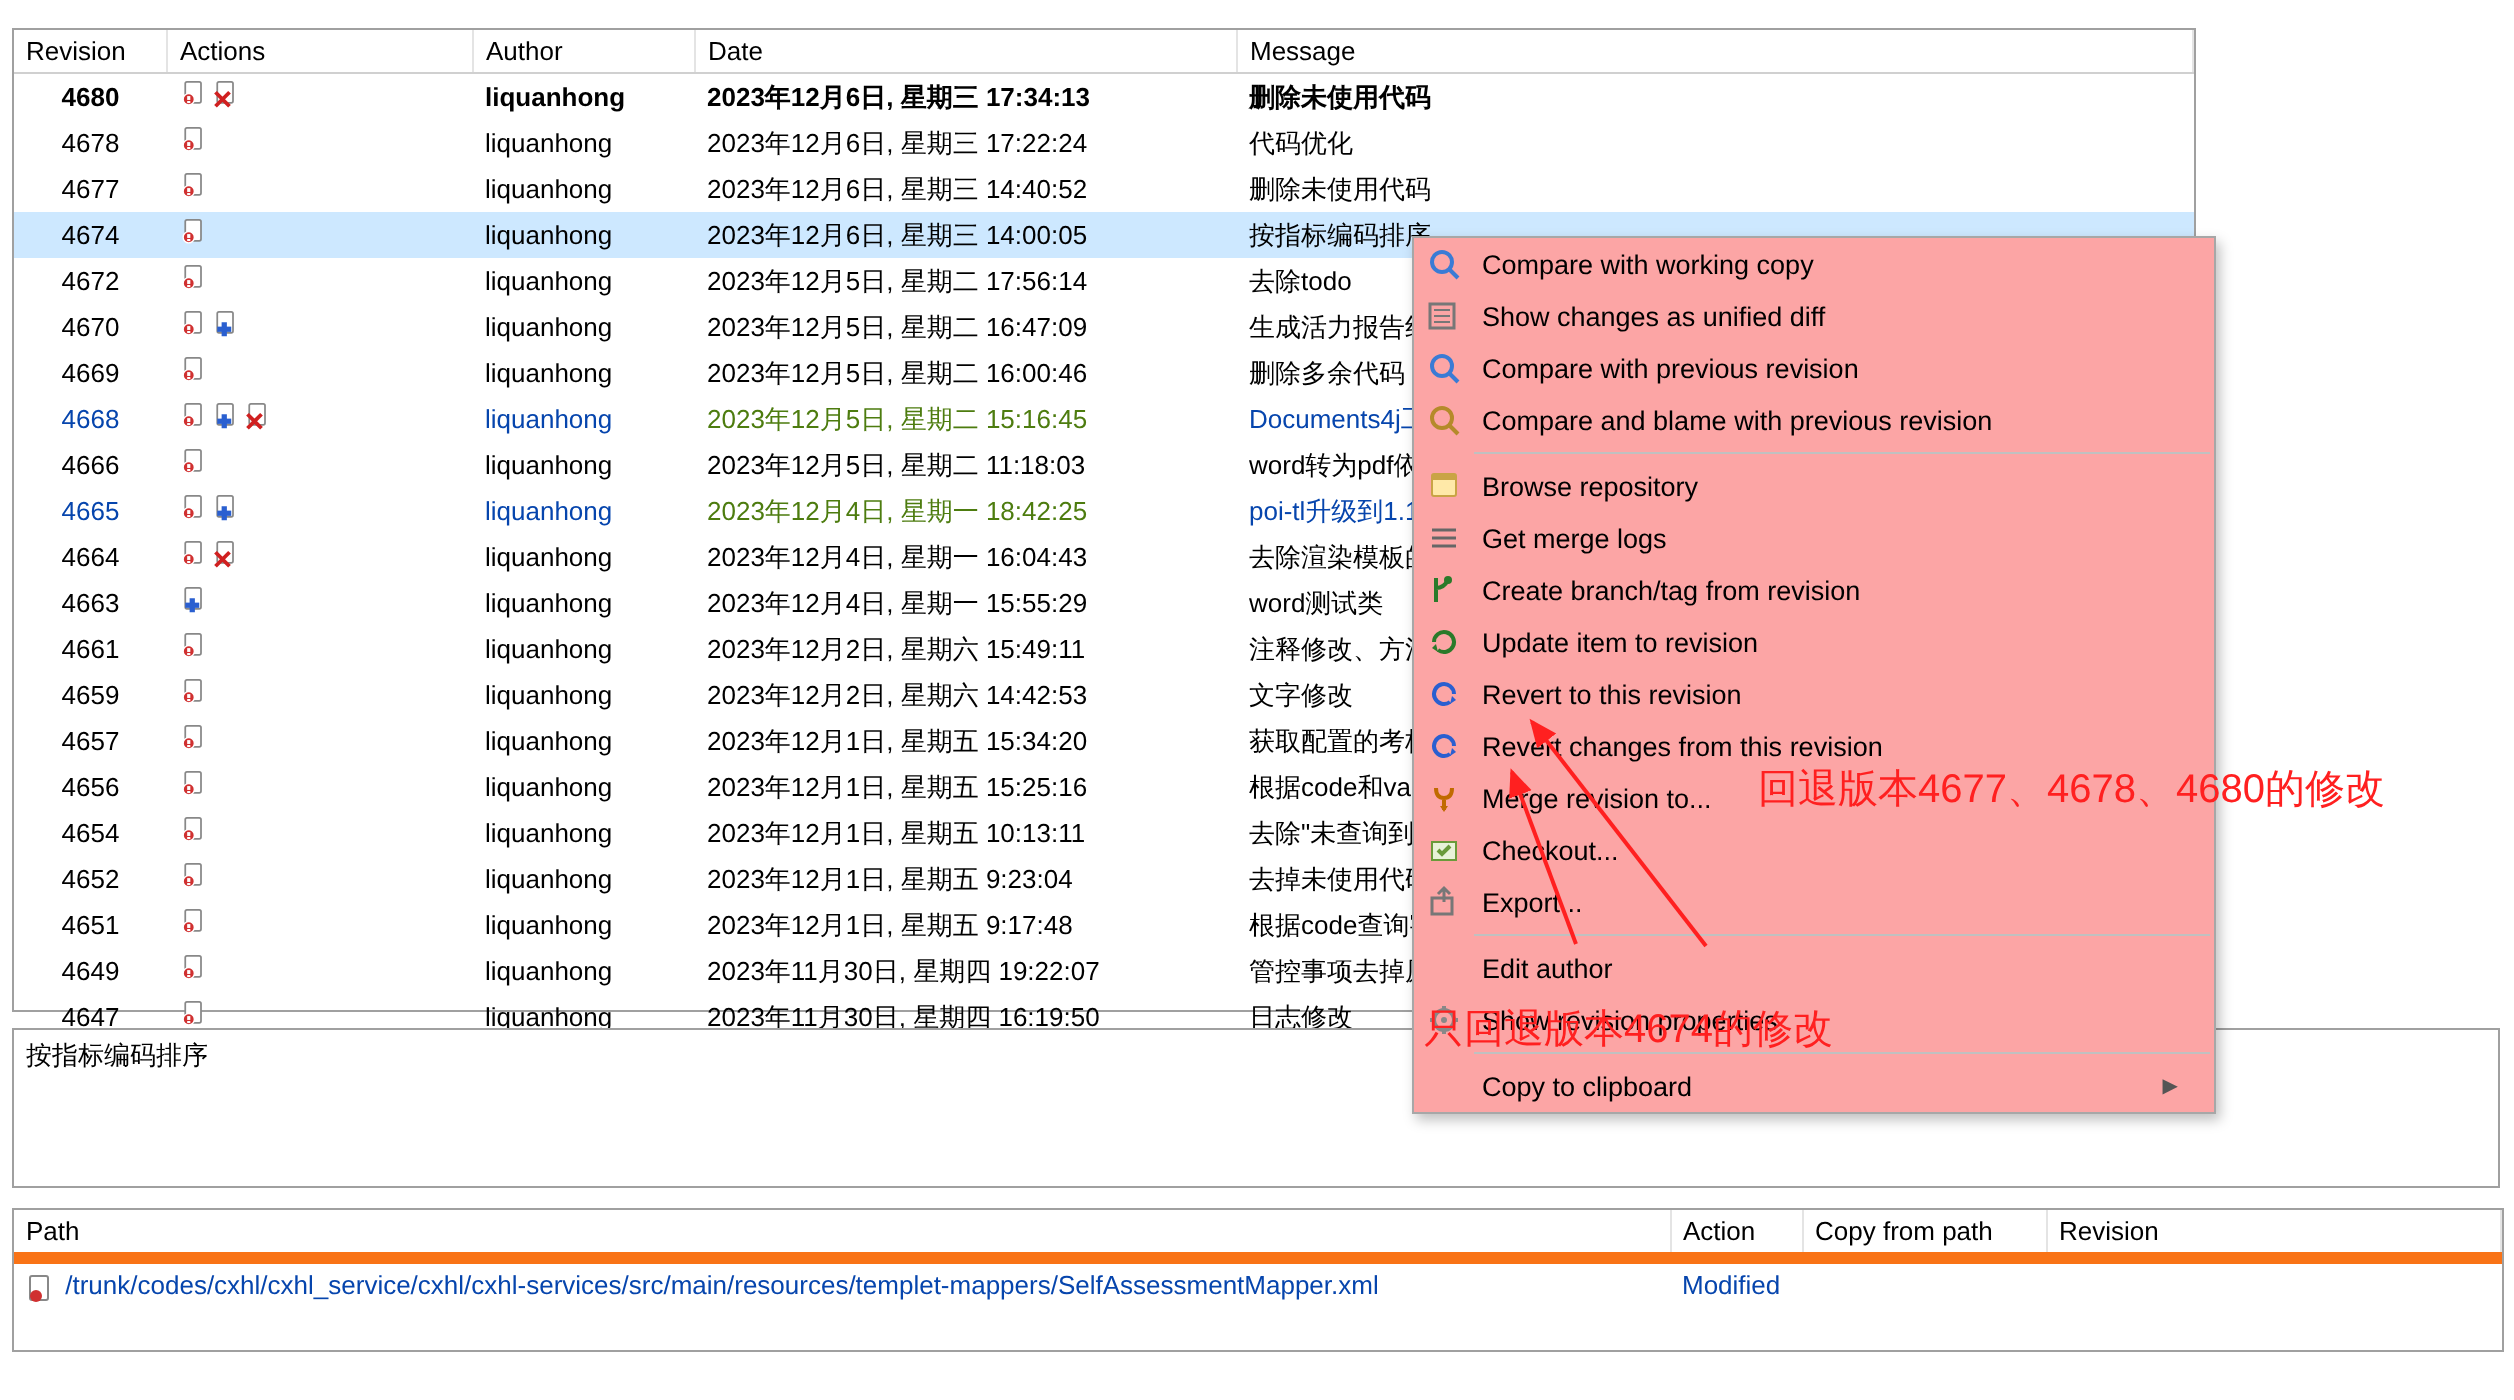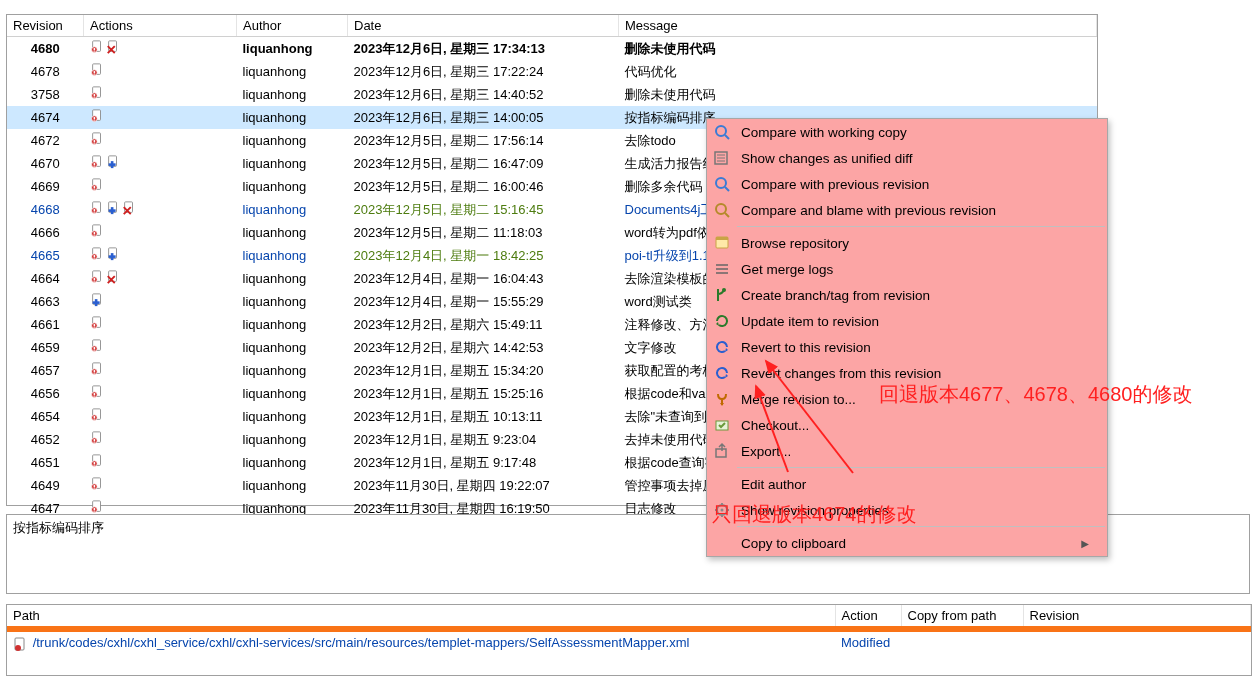--- a/index.html
+++ b/index.html
@@ -269,21 +269,21 @@
                 <svg class="mod-ico" viewBox="0 0 16 16">
                   <use href="#ico-mod"></use>
                 </svg>
               </span>
             </span></td>
           <td class="col-auth"><span>liquanhong</span></td>
           <td class="col-date"><span>2023年12月6日, 星期三 17:22:24</span></td>
           <td class="col-msg"><span>代码优化</span></td>
         </tr>
         <tr>
-          <td class="col-rev"><span>3758</span></td>
+          <td class="col-rev"><span>4677</span></td>
           <td class="col-act"><span class="action-icons">
               <span class="ai">
                 <svg class="mod-ico" viewBox="0 0 16 16">
                   <use href="#ico-mod"></use>
                 </svg>
               </span>
             </span></td>
           <td class="col-auth"><span>liquanhong</span></td>
           <td class="col-date"><span>2023年12月6日, 星期三 14:40:52</span></td>
           <td class="col-msg"><span>删除未使用代码</span></td>

